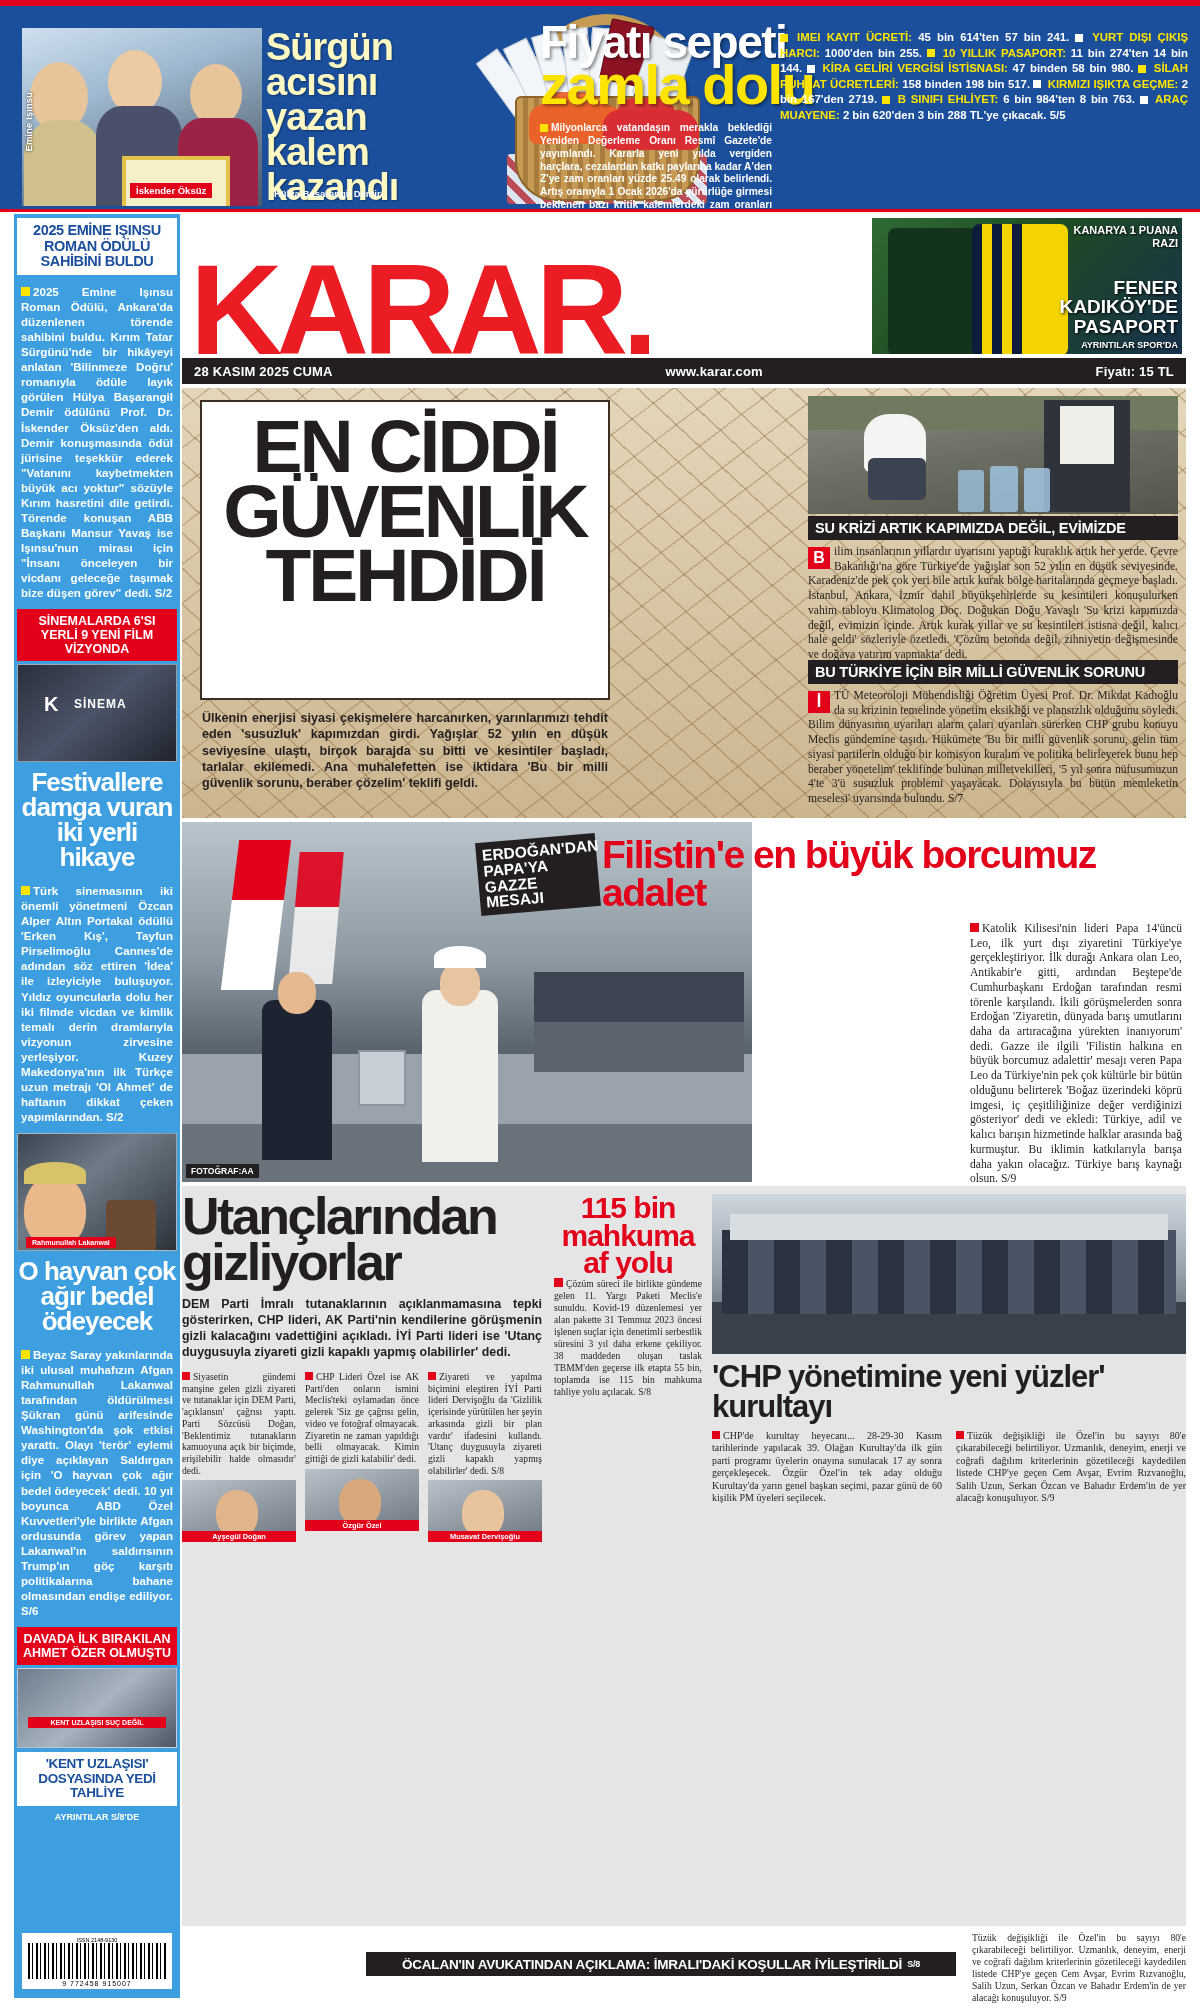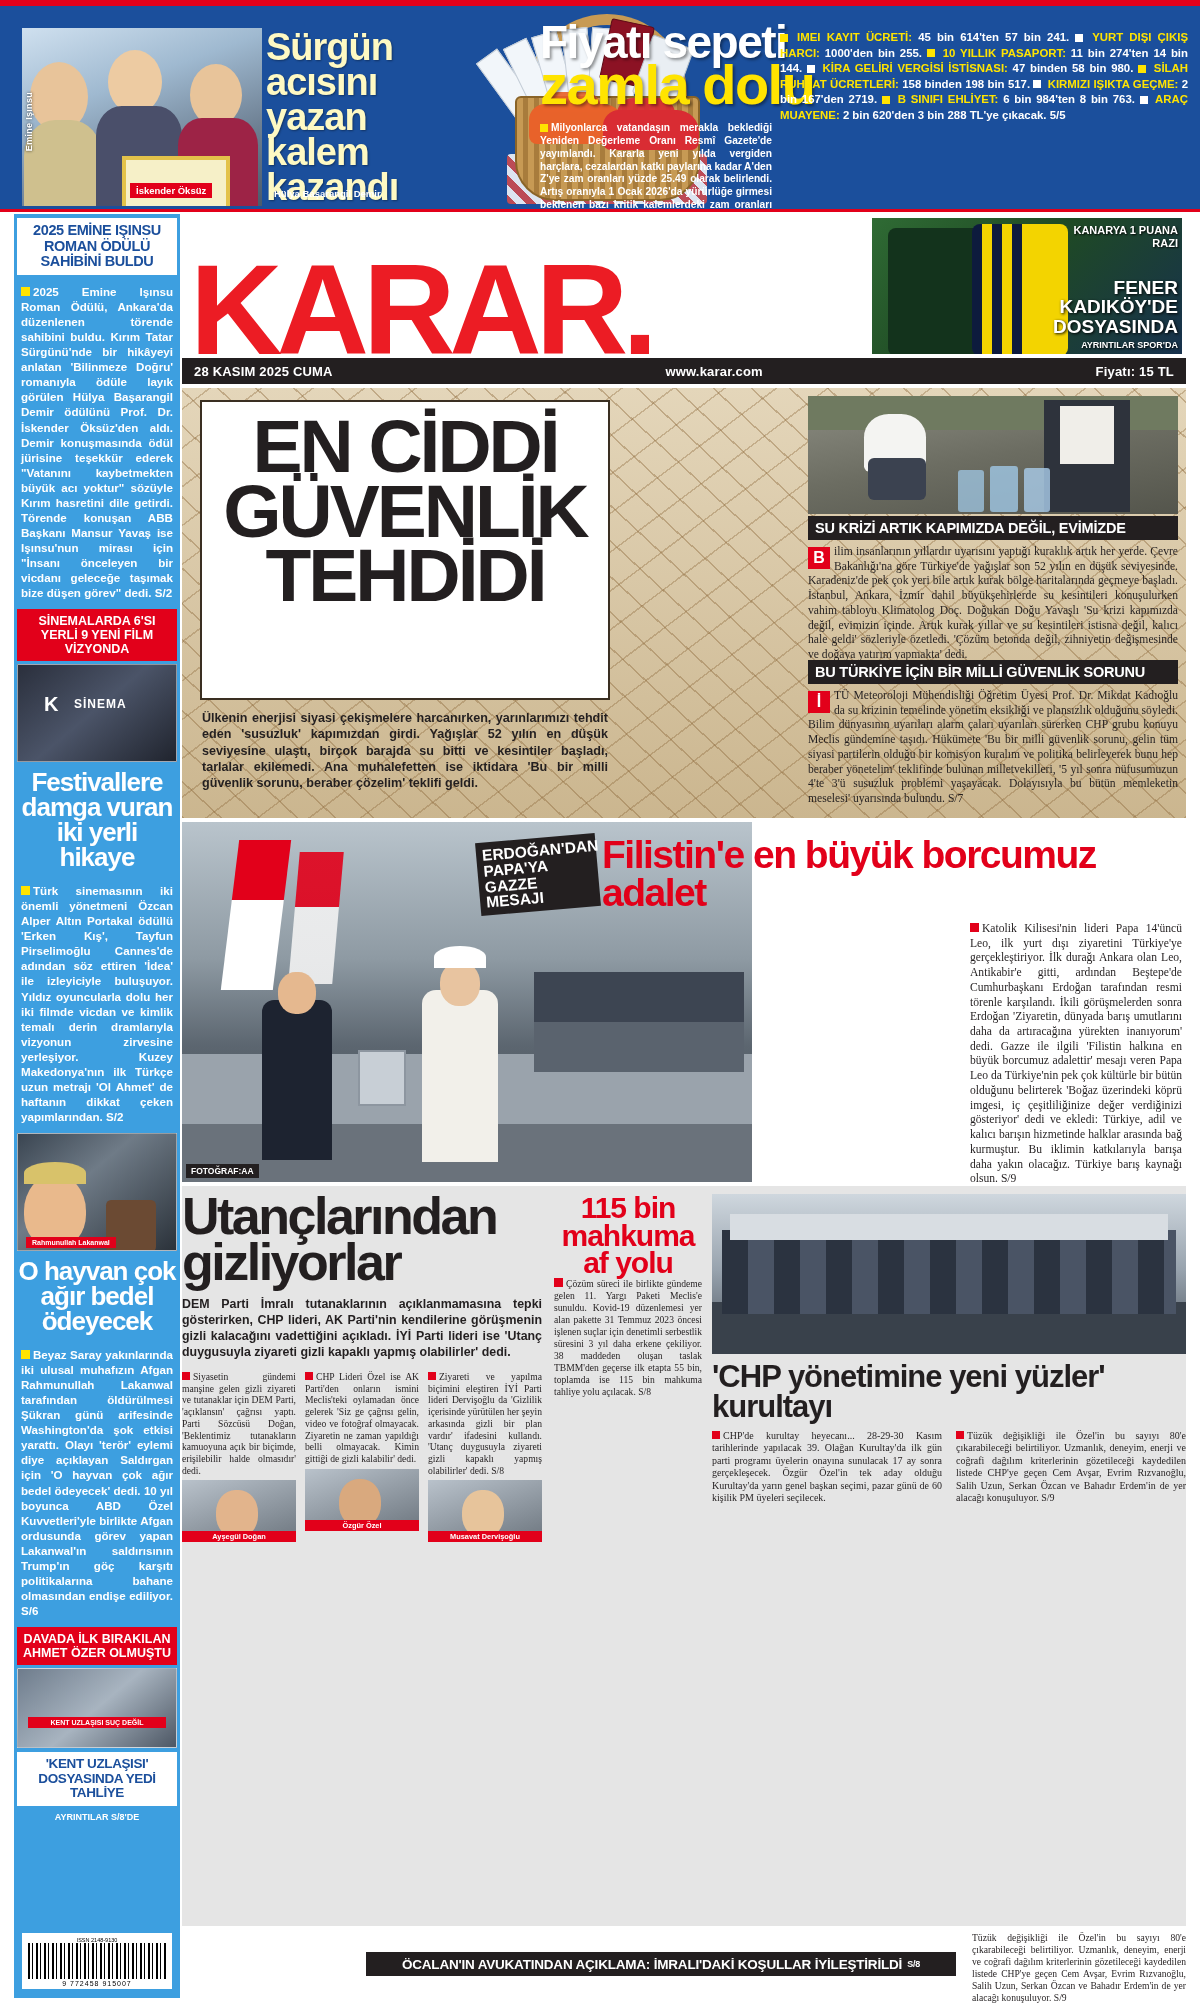--- a/index.html
+++ b/index.html
@@ -363,21 +363,21 @@
   <div style="text-align:center;color:#fff;font-size:9px;font-weight:bold;padding:2px 0 4px;">AYRINTILAR S/8'DE</div>
 </div>
 
 <div class="masthead">
   <div class="logo">KARAR.</div>
 
   <div class="mh-sport">
     <div style="position:absolute;left:16px;top:10px;width:110px;height:128px;background:#13331c;border-radius:8px;"></div>
     <div style="position:absolute;left:100px;top:6px;width:96px;height:132px;background:linear-gradient(90deg,#0d1b3d 0 10px,#f3d400 10px 20px,#0d1b3d 20px 30px,#f3d400 30px 40px,#0d1b3d 40px 50px,#f3d400 50px 60px);border-radius:8px;"></div>
     <div class="capt">KANARYA 1 PUANA RAZI</div>
-    <div class="big">FENER KADIKÖY'DE DOSYASINDA</div>
+    <div class="big">FENER KADIKÖY'DE PASAPORT</div>
     <div class="sub">AYRINTILAR SPOR'DA</div>
   </div>
 
   <div class="datebar">
     <span>28 KASIM 2025 CUMA</span>
     <span>www.karar.com</span>
     <span>Fiyatı: 15 TL</span>
   </div>
 </div>
 

